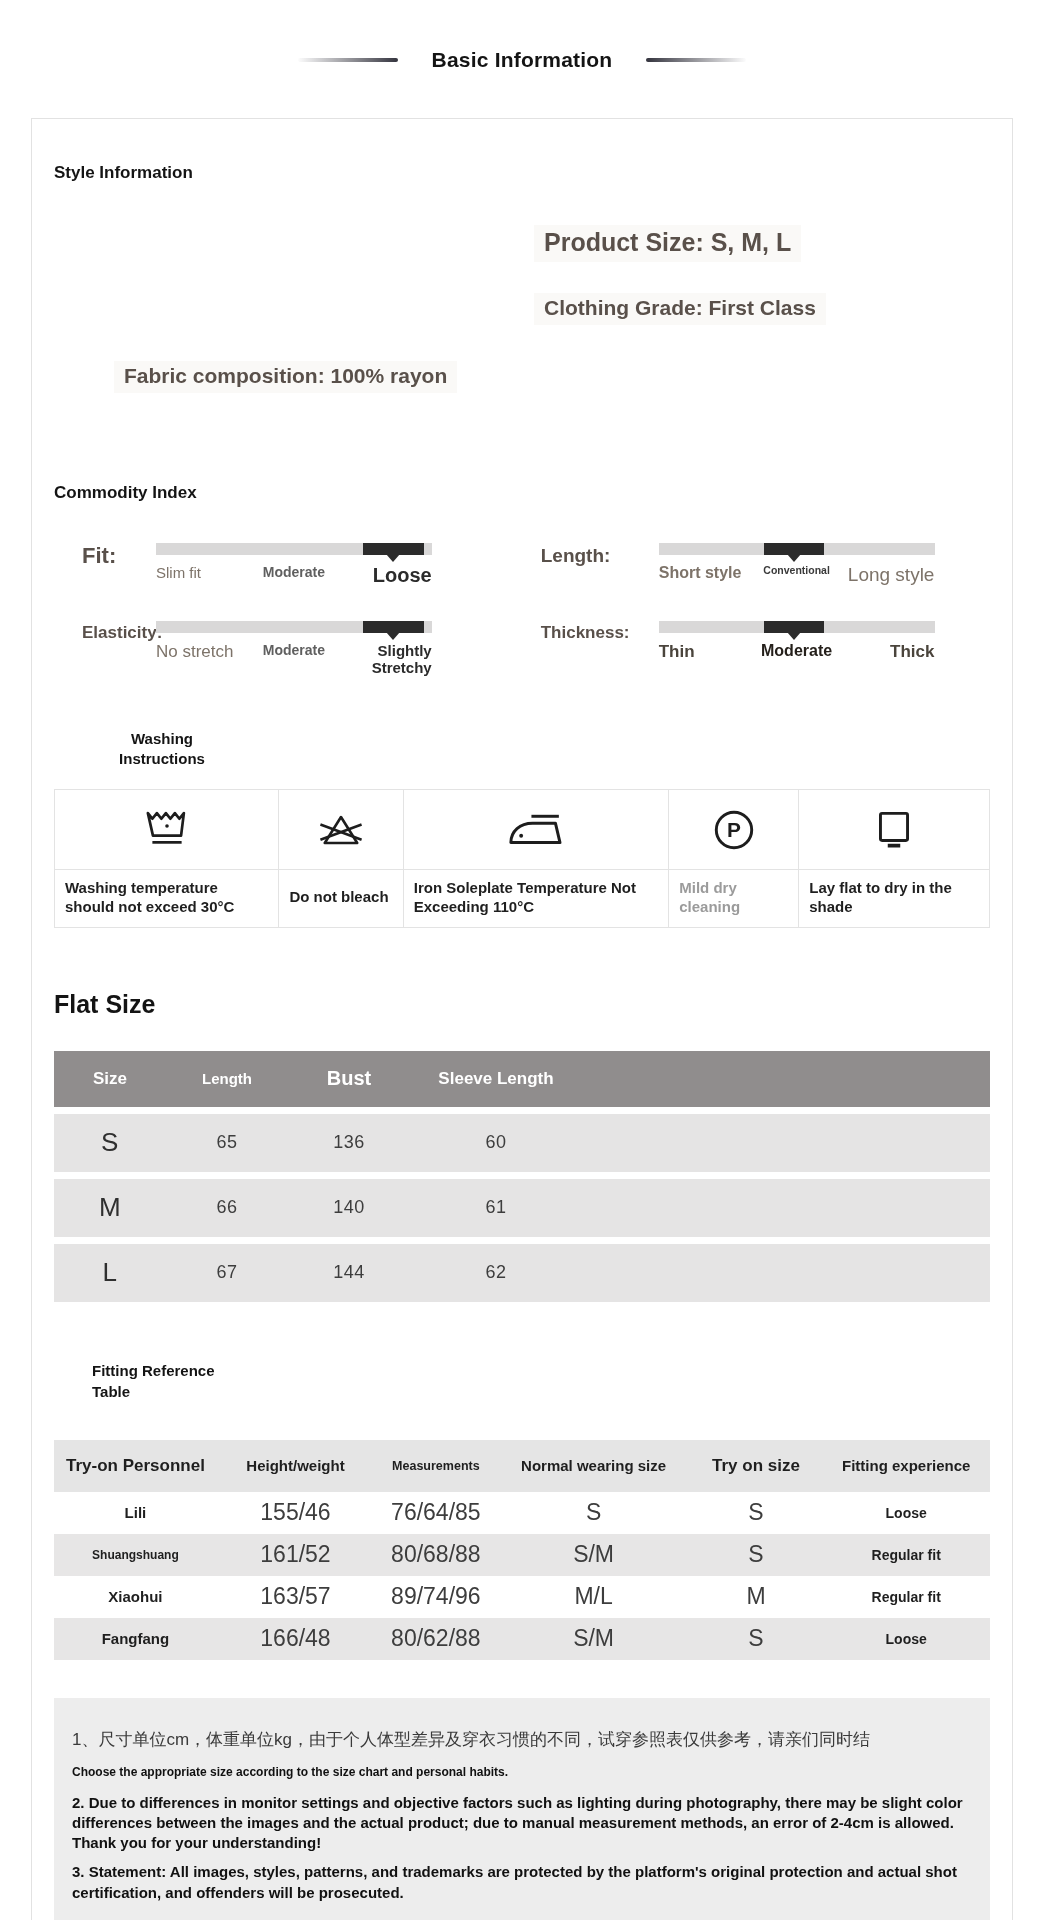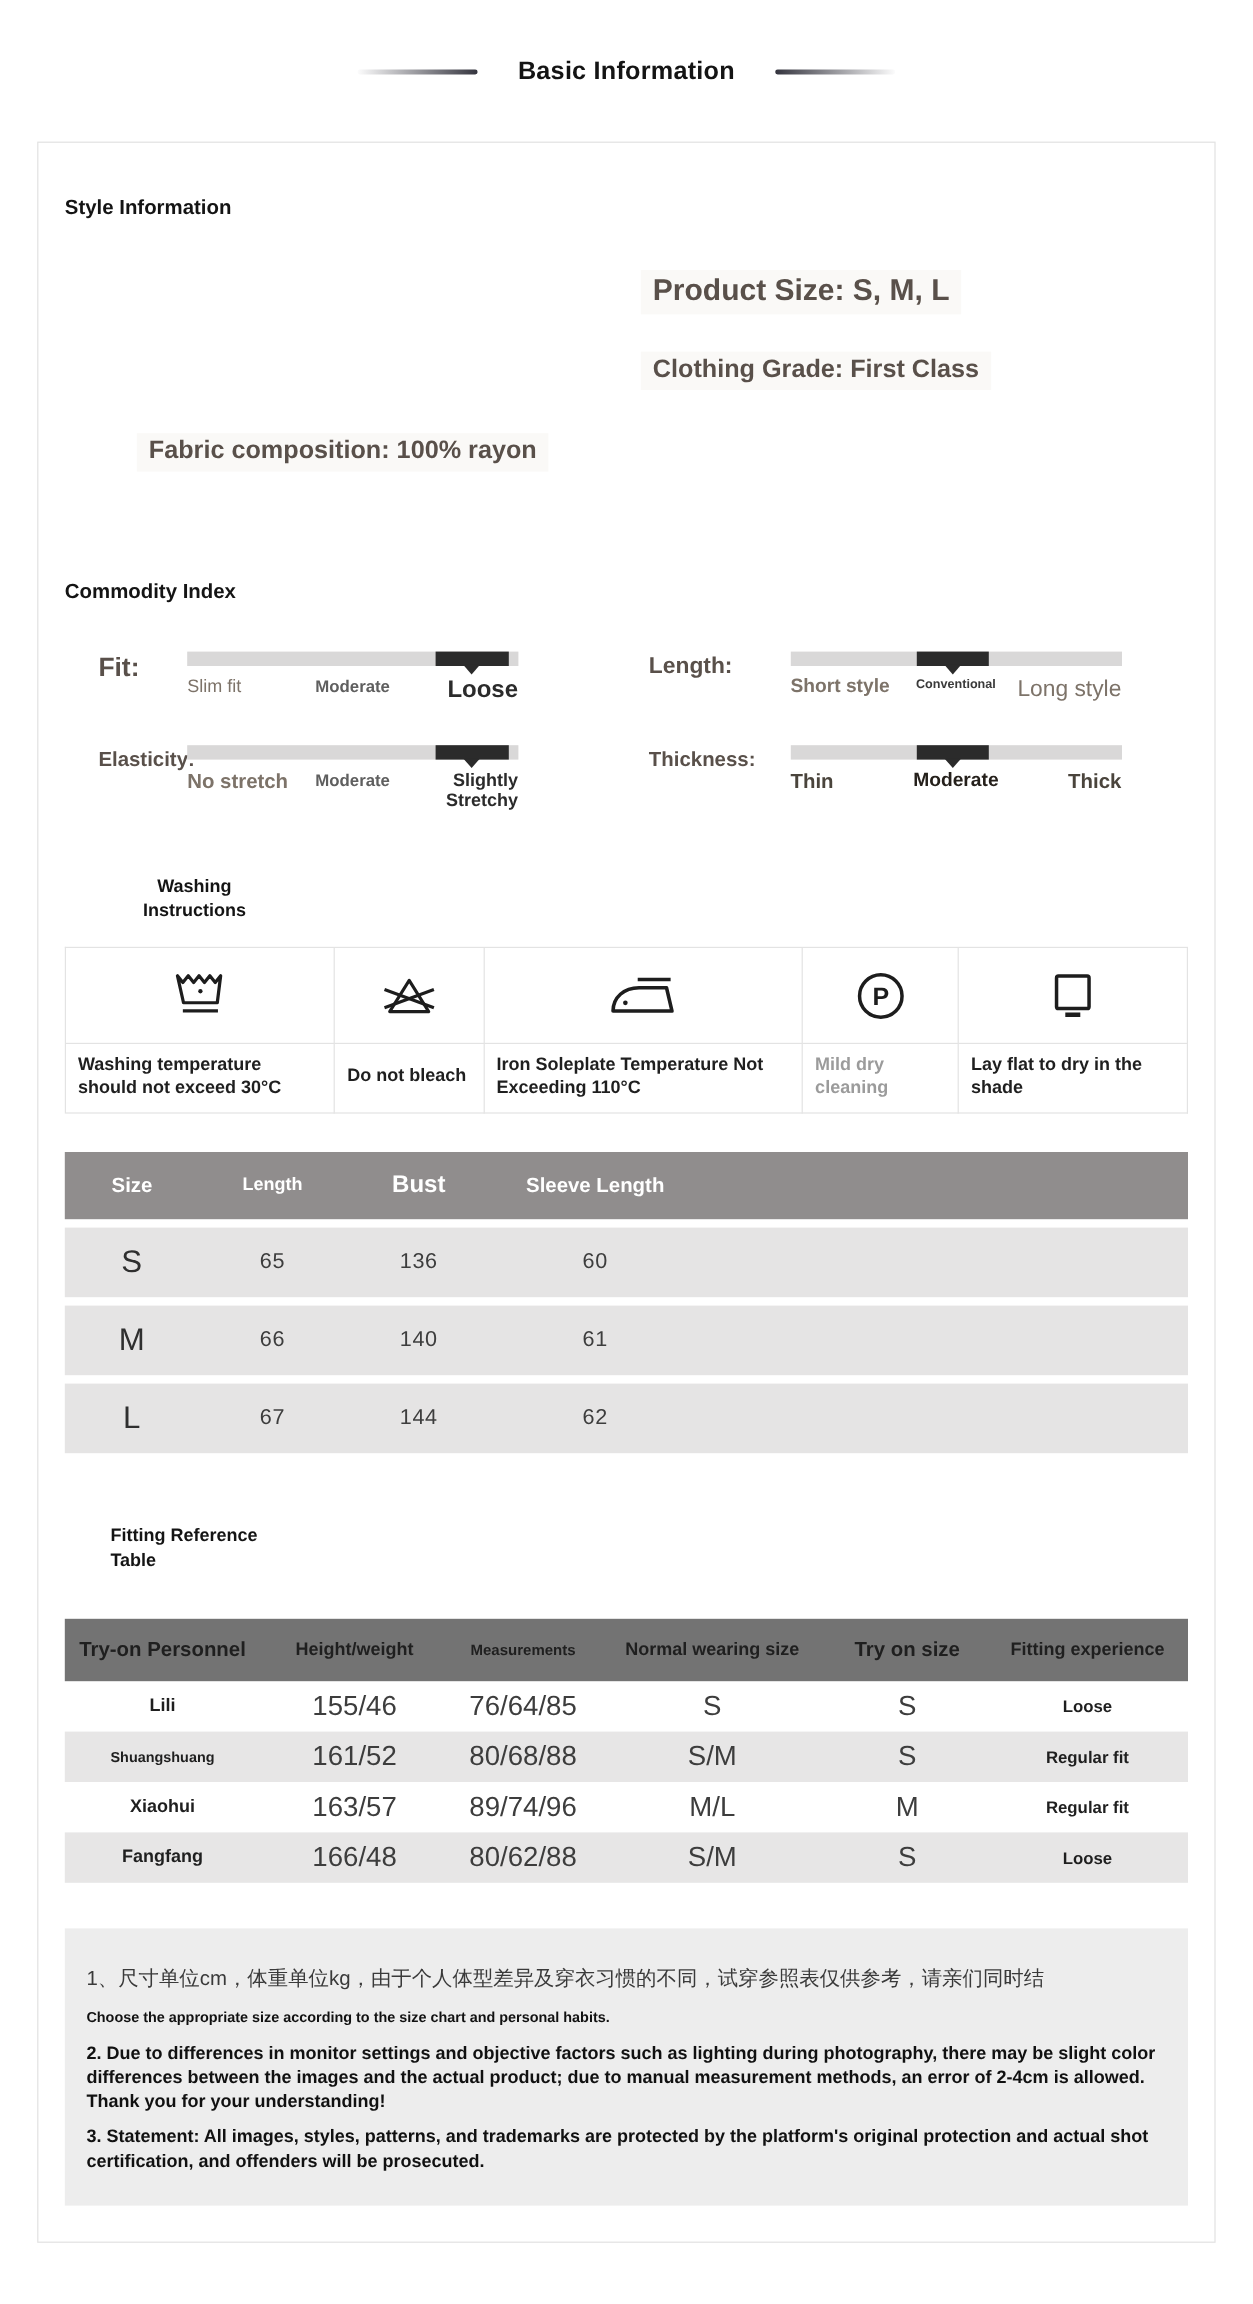--- a/index.html
+++ b/index.html
@@ -68,21 +68,21 @@
     border: 7px solid transparent; border-top: 8px solid #2b2b2b; border-bottom: 0;
   }
   .opts { display: flex; margin-top: 9px; }
   .opt { width: 33.3%; font-size: 14px; font-weight: 700; color: #7d7369; line-height: 1.15; }
   .opt:nth-child(1) { text-align: left; }
   .opt:nth-child(2) { text-align: center; color: #5f5f5f; }
   .opt:nth-child(3) { text-align: right; }
   .opt.active { color: #2b2b2b; }
   .slider[data-slider="0"] .opt:nth-child(1) { font-weight: 400; font-size: 15px; }
   .slider[data-slider="0"] .opt.active { font-size: 20px; }
-  .slider[data-slider="2"] .opt:nth-child(1) { font-weight: 700; font-size: 17px; }
+  .slider[data-slider="2"] .opt:nth-child(1) { font-weight: 400; font-size: 17px; }
   .slider[data-slider="2"] .opt.active { font-size: 15px; }
   .slider[data-slider="1"] .opt { font-size: 16px; }
   .slider[data-slider="1"] .opt:nth-child(3) { font-weight: 400; font-size: 19px; }
   .slider[data-slider="1"] .opt.active { font-size: 10.5px; color: #3a3a3a; }
   .slider[data-slider="3"] .opt { color: #4a443c; font-size: 17px; }
   .slider[data-slider="3"] .opt.active { font-size: 16px; color: #25201b; }
 
   
   .wash-title {
     margin-top: 52px; margin-left: 48px; width: 120px;
@@ -121,21 +121,21 @@
   .fs-row > div { text-align: center; font-size: 18px; font-weight: 400; letter-spacing: .5px; }
   .fs-row > div:nth-child(1) { font-size: 26px; color: #2f2f2f; }
 
   
   .fit-title {
     margin-top: 58px; margin-left: 38px; width: 150px;
     font-size: 15px; font-weight: 700; line-height: 1.4; color: #141414;
   }
   .ft-table { margin-top: 38px; }
   .ft-grid { display: grid; grid-template-columns: 17.4% 16.8% 13.2% 20.5% 14.2% 17.9%; align-items: center; }
-  .ft-head { background: #737373; height: 52px; color: #1f1f1f; }
+  .ft-head { background: #e5e5e5; height: 52px; color: #1f1f1f; }
   .ft-head > div { text-align: center; font-weight: 700; }
   .ft-head > div:nth-child(1) { font-size: 17px; }
   .ft-head > div:nth-child(2) { font-size: 15px; }
   .ft-head > div:nth-child(3) { font-size: 12.5px; }
   .ft-head > div:nth-child(4) { font-size: 15px; }
   .ft-head > div:nth-child(5) { font-size: 17px; }
   .ft-head > div:nth-child(6) { font-size: 15px; }
   .ft-row { height: 42px; }
   .ft-row:nth-child(odd) { background: #e7e6e6; }
   .ft-row > div { text-align: center; }
@@ -291,20 +291,21 @@
       <span class="wash-label">Iron Soleplate Temperature Not Exceeding 110°C</span>
     </div>
     <div class="wash-label-cell">
       <span class="wash-label muted">Mild dry cleaning</span>
     </div>
     <div class="wash-label-cell">
       <span class="wash-label">Lay flat to dry in the shade</span>
     </div>
   </div>
 
+  <div class="flat-title">Flat Size</div>
 
   <div class="fs-table">
     <div class="fs-grid fs-head">
       <div>Size</div>
       <div>Length</div>
       <div>Bust</div>
       <div>Sleeve Length</div>
       <div></div>
     </div>
     <div class="fs-grid fs-row">

